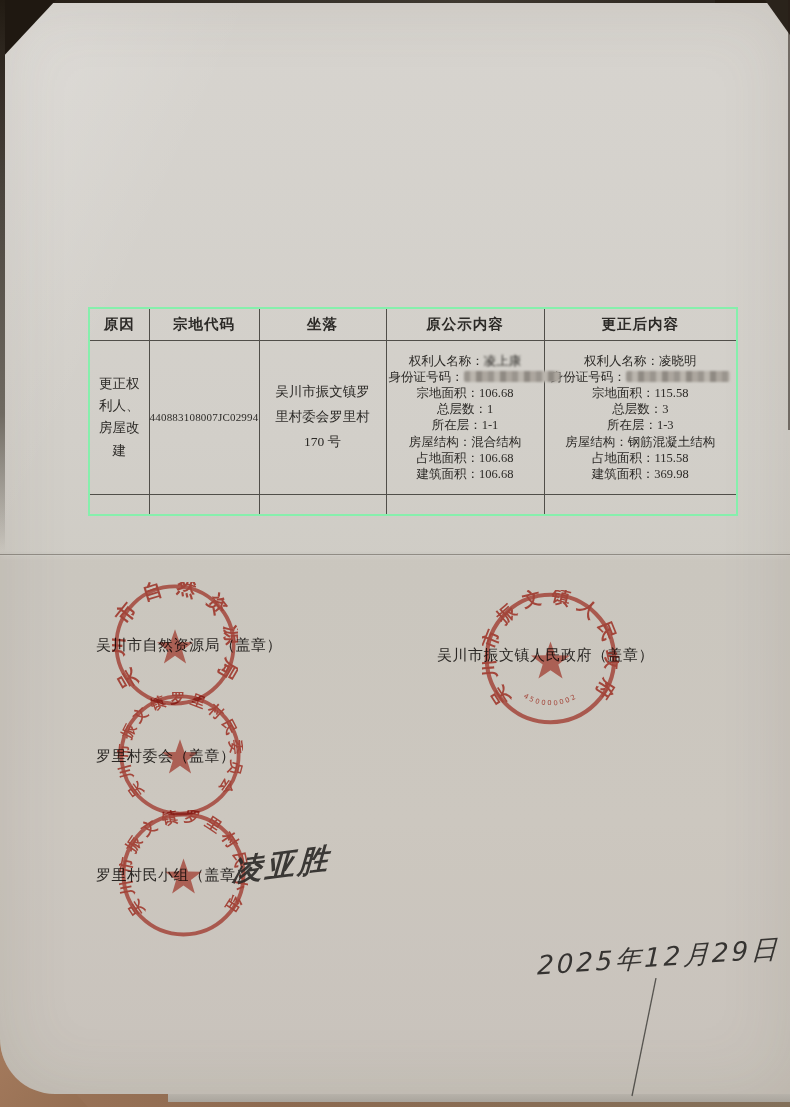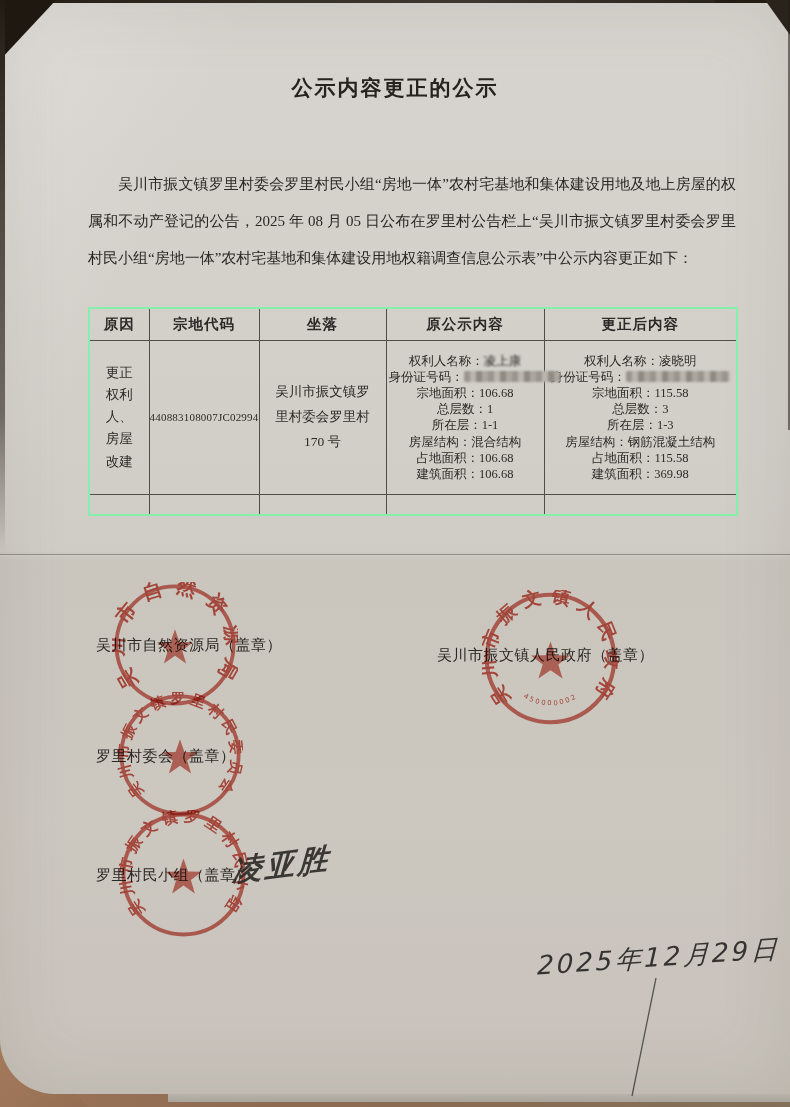--- a/index.html
+++ b/index.html
@@ -49,21 +49,21 @@
   .doc-title { position:absolute; left:0; right:0; top:74px; text-align:center;
     font-size:21px; font-weight:700; letter-spacing:2px; color:#26231f; }
   .doc-body { position:absolute; left:88px; width:648px; top:166px;
     font-size:15px; line-height:37px; text-align:justify; text-indent:2em; color:#2a2724; }
   table.correction { position:absolute; left:88px; top:307px; width:648px;
     border-collapse:collapse; table-layout:fixed; border:2px solid #86efac; }
   table.correction th, table.correction td { border:1px solid #504e49; color:#2c2a27; }
   table.correction th { height:32px; font-size:14.5px; font-weight:700; letter-spacing:1px; text-align:center; }
   tr.main-row { height:133px; }
   tr.empty-row { height:20px; }
-  td.cell-reason { font-size:13.5px; text-align:center; line-height:1.65; padding:0 12px; }
+  td.cell-reason { font-size:13.5px; text-align:center; line-height:1.65; padding:0 5px; }
   td.cell-code { font-size:11px; text-align:center; letter-spacing:0.2px; }
   td.cell-location { font-size:13.5px; text-align:center; line-height:1.85; padding:0 12px; }
   td.content-cell { vertical-align:middle; padding:12px 2px; }
   .cline { font-size:12.5px; line-height:16.2px; text-align:center; white-space:nowrap; }
   .blurred-name { filter:blur(1px); }
   .redact { display:inline-block; width:96px; height:11px; vertical-align:-1px; border-radius:2px;
     background:repeating-linear-gradient(90deg,#9a958e 0 6px,#bab5ad 6px 12px,#8f8a83 12px 18px,#aca69e 18px 24px);
     filter:blur(1.3px); }
   .redact.wide { width:104px; }
   .stamp-label { position:absolute; font-size:15px; color:#2a2724; letter-spacing:0.5px; white-space:nowrap; }
@@ -91,22 +91,20 @@
 <div class="photo">
 
   <div class="wood-bottom"></div>
   <div class="bl-wood-corner"></div>
   <div class="under-sheet"></div>
 
   <div class="paper"></div>
   <div class="fold-line"></div>
   <div class="paper-lower-tint"></div>
 
-  <div class="doc-title">公示内容更正的公示</div>
-  <div class="doc-body">吴川市振文镇罗里村委会罗里村民小组“房地一体”农村宅基地和集体建设用地及地上房屋的权属和不动产登记的公告，2025 年 08 月 05 日公布在罗里村公告栏上“吴川市振文镇罗里村委会罗里村民小组“房地一体”农村宅基地和集体建设用地权籍调查信息公示表”中公示内容更正如下：</div>
 
   <table class="correction">
     <colgroup>
       <col style="width:60px">
         <col style="width:110px">
         <col style="width:127px">
       <col style="width:158px">
         <col style="width:193px">
     </colgroup>
     <thead>

